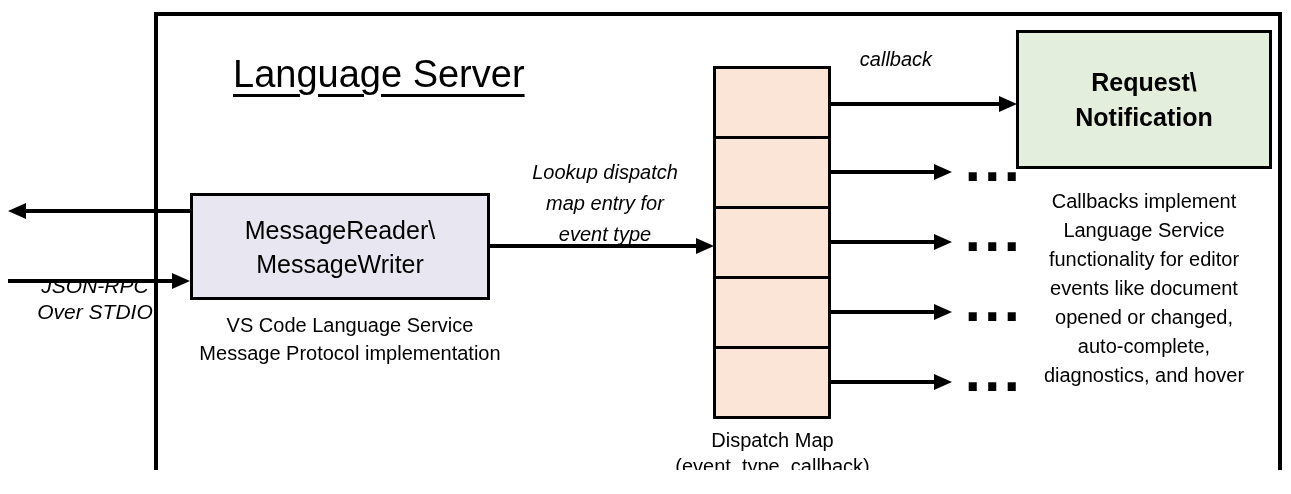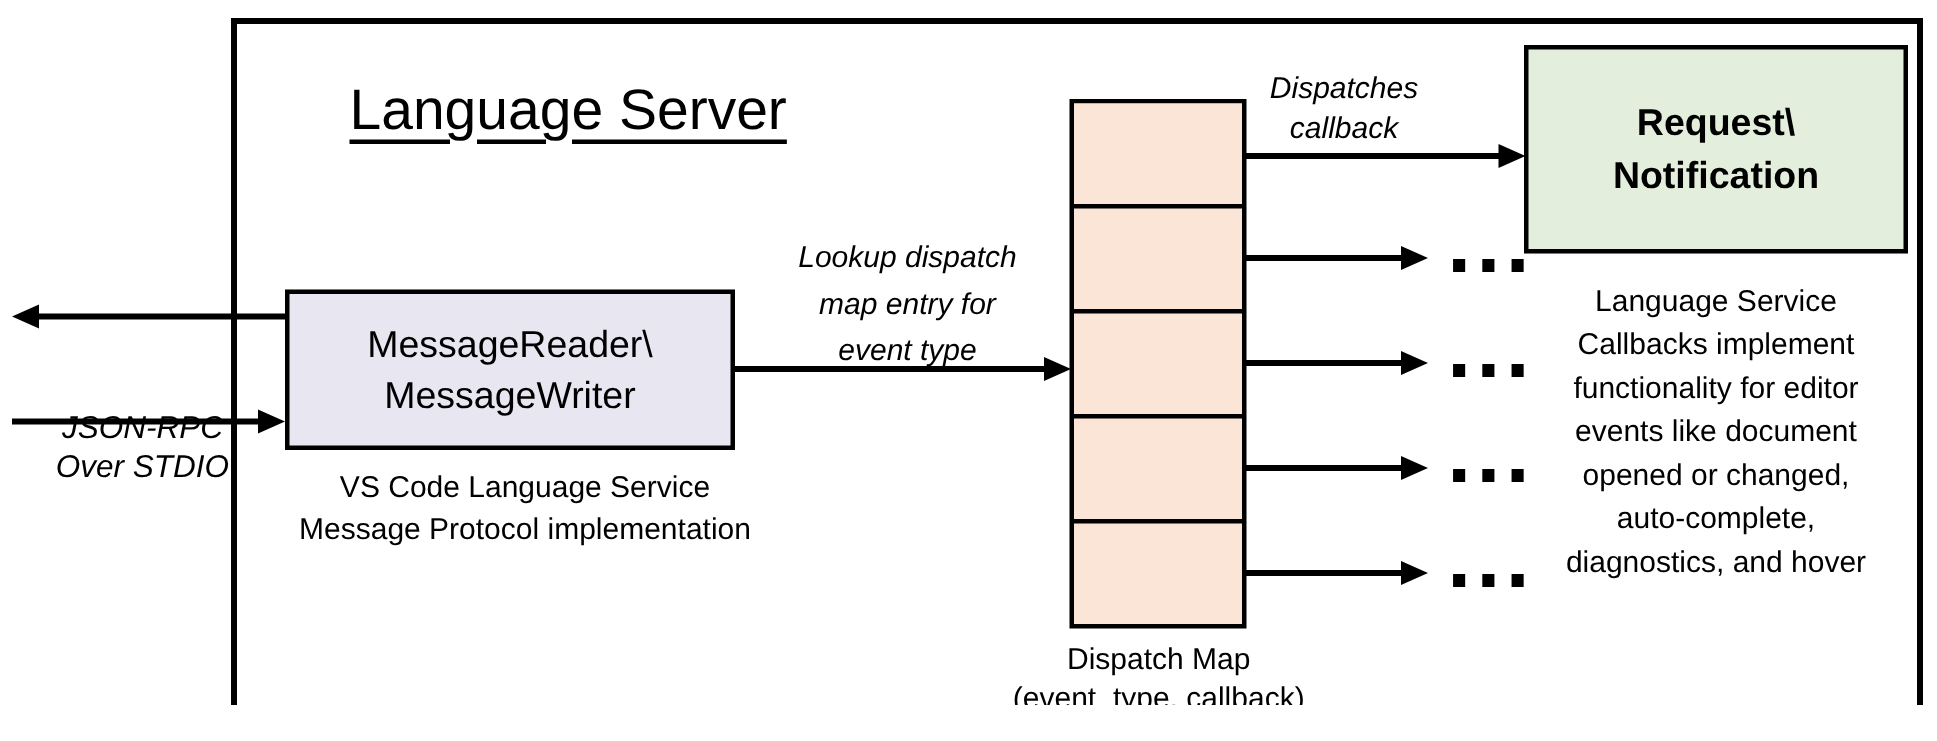--- a/index.html
+++ b/index.html
@@ -177,32 +177,31 @@
     <div class="dispatch-cell"></div>
     <div class="dispatch-cell"></div>
   </div>
 
   <div class="caption dispatch-caption">
     <div>Dispatch Map</div>
     <div>(event_type, callback)</div>
   </div>
 
   <div class="annotation dispatches-label">
-    <div>Dispatches</div>
     <div>callback</div>
   </div>
 
   <div class="callback-box">
     <div>Request\</div>
     <div>Notification</div>
   </div>
 
   <div class="caption callbacks-note">
+    <div>Callbacks implement</div>
     <div>Language Service</div>
-    <div>Callbacks implement</div>
     <div>functionality for editor</div>
     <div>events like document</div>
     <div>opened or changed,</div>
     <div>auto-complete,</div>
     <div>diagnostics, and hover</div>
   </div>
 
 </div>
 
 </body></html>

